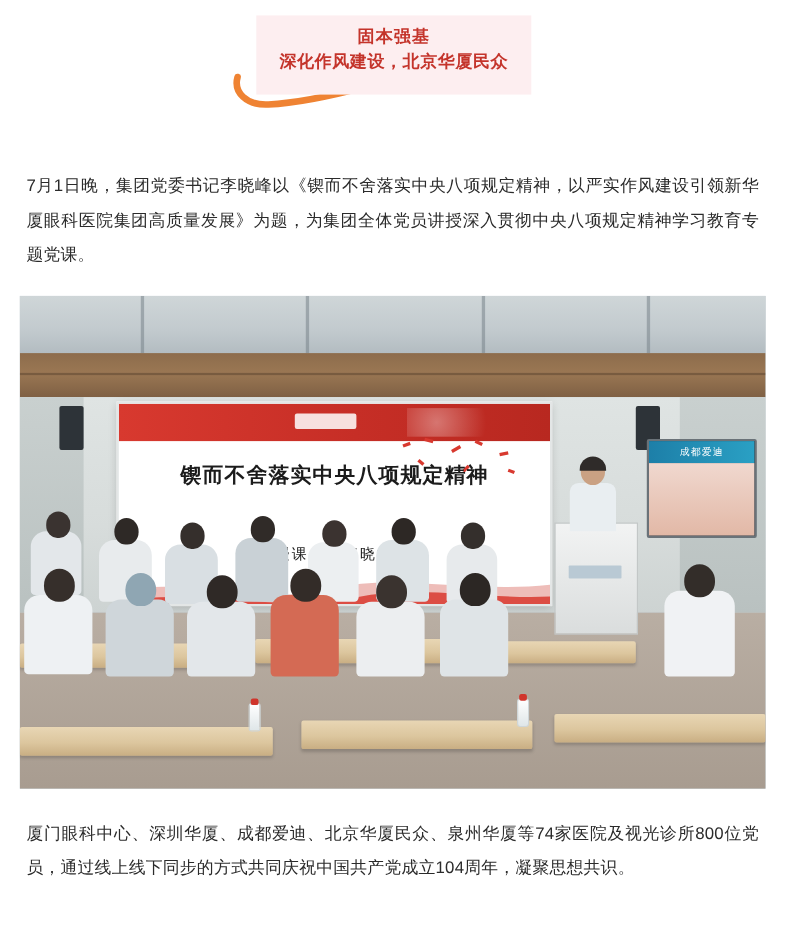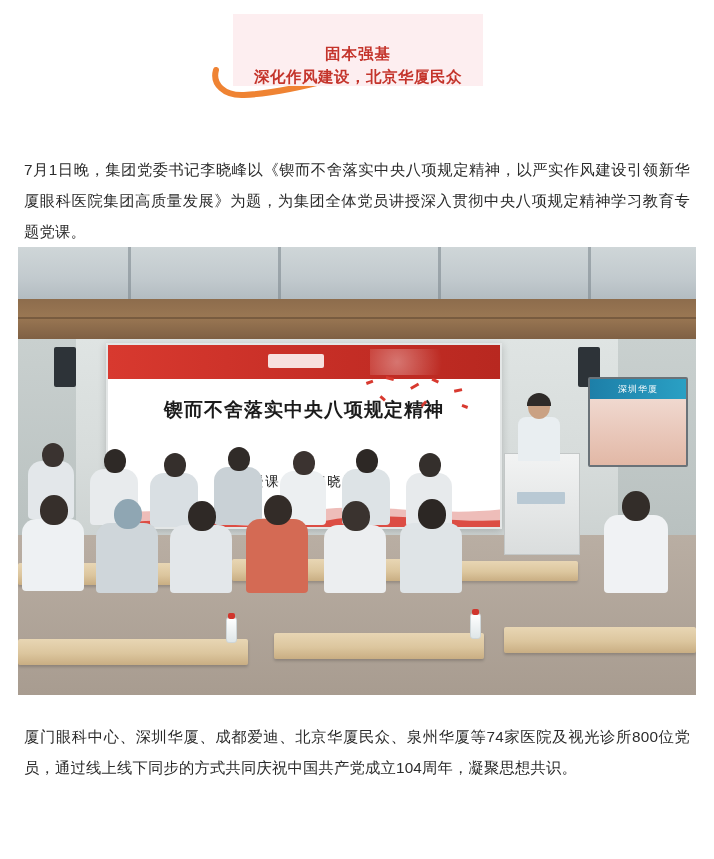--- a/index.html
+++ b/index.html
@@ -36,21 +36,20 @@
     text-align: center;
     box-sizing: border-box;
     padding-top: 9px;
   }
   .banner-line1 {
     font-size: 15.5px;
     font-weight: bold;
     color: #c4342b;
     letter-spacing: 1px;
     line-height: 22px;
-    margin-top: 20px;
   }
   .banner-line2 {
     font-size: 15.5px;
     font-weight: bold;
     color: #c4342b;
     letter-spacing: 0.5px;
     line-height: 24px;
   }
   .banner-swoosh {
     position: absolute;
@@ -65,20 +64,21 @@
   .para {
     margin: 0 24px;
     font-size: 15.3px;
     line-height: 31px;
     color: #2b2b2b;
     text-align: justify;
     letter-spacing: 0.2px;
   }
   .para-top {
     padding-top: 44px;
+    padding-bottom: 22px;
   }
   .para-bottom {
     padding-top: 26px;
     padding-bottom: 30px;
   }
 
   
   .figure {
     margin: 0;
     padding: 0 18px;
@@ -296,21 +296,21 @@
         </svg>
         <div class="screen-title">锲而不舍落实中央八项规定精神</div>
         <div class="screen-presenter">授课人：李晓峰</div>
         <svg class="screen-wave" viewBox="0 0 400 54" preserveAspectRatio="none">
           <path d="M0 40 C60 18, 120 52, 190 34 C250 18, 320 44, 400 26 L400 54 L0 54 Z" fill="#e8a7a1" opacity="0.75"></path>
           <path d="M0 48 C70 30, 140 58, 210 42 C270 28, 340 50, 400 38 L400 54 L0 54 Z" fill="#d8392f" opacity="0.85"></path>
         </svg>
       </div>
 
       <div class="side-monitor">
-        <div class="side-monitor-top">深圳华厦</div>
+        <div class="side-monitor-top">成都爱迪</div>
         <div class="side-monitor-body"></div>
       </div>
 
       <div class="floor"></div>
 
       <div class="podium">
         <div class="podium-plate"></div>
       </div>
       <div class="speaker-person">
         <div class="speaker-body"></div>

